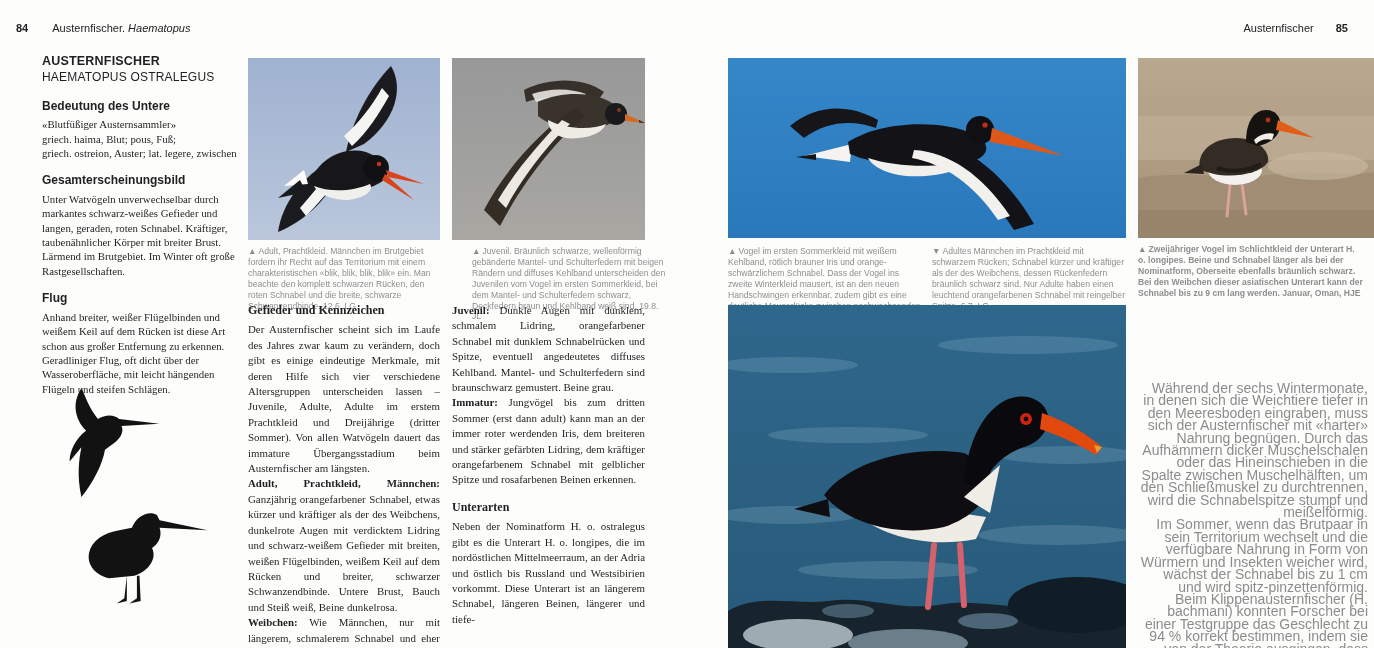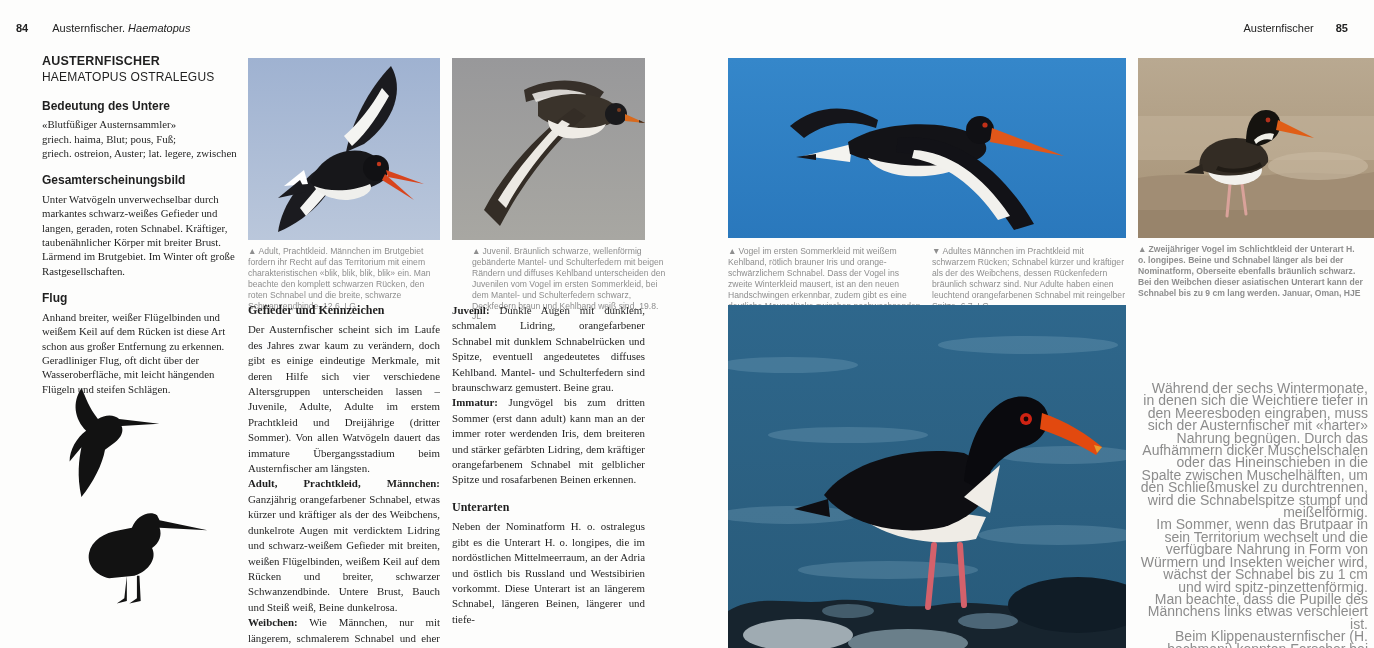--- a/index.html
+++ b/index.html
@@ -247,19 +247,18 @@
         <circle cx="298" cy="114" r="2.4" fill="#1a0505"></circle>
         <path d="M314,108 C338,116 360,130 374,142 L368,150 C352,140 330,130 312,124 Z" fill="#e2490f"></path>
         <path d="M366,140 L374,142 L369,148 Z" fill="#e89a2c"></path>
       </g>
     </svg>
   </div>
 
   <div class="sidebar">
     <p>Während der sechs Wintermonate, in denen sich die Weichtiere tiefer in den Meeresboden eingraben, muss sich der Austernfischer mit «harter» Nahrung begnügen. Durch das Aufhämmern dicker Muschelschalen oder das Hineinschieben in die Spalte zwischen Muschelhälften, um den Schließmuskel zu durchtrennen, wird die Schnabelspitze stumpf und meißelförmig.</p>
     <p>Im Sommer, wenn das Brutpaar in sein Territorium wechselt und die verfügbare Nahrung in Form von Würmern und Insekten weicher wird, wächst der Schnabel bis zu 1 cm und wird spitz-pinzettenförmig.</p>
-    <p>Man beachte, dass die Pupille des Männchens links etwas verschleiert ist.</p>
     <p>Beim Klippenausternfischer (H. bachmani) konnten Forscher bei einer Testgruppe das Geschlecht zu 94 % korrekt bestimmen, indem sie von der Theorie ausgingen, dass Weibchen ausgeprägte Augenflecke in der Iris hatten, Männchen hingegen eher hellere oder gar keine.</p>
     <p>Noch unsicher ist, ob sich diese Erkenntnisse auf den Austernfischer übertragen lassen.</p>
 
   </div>
 
 </div>
 
 </body></html>

